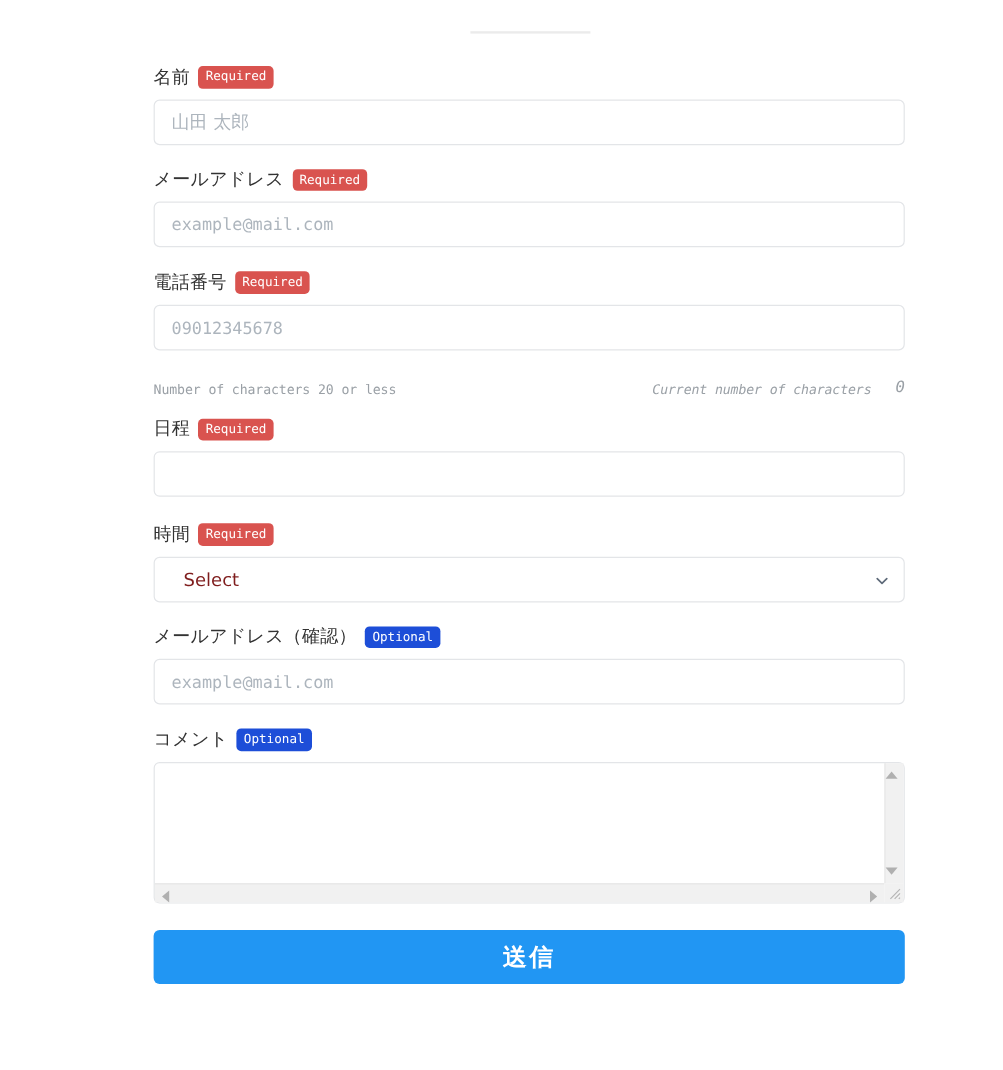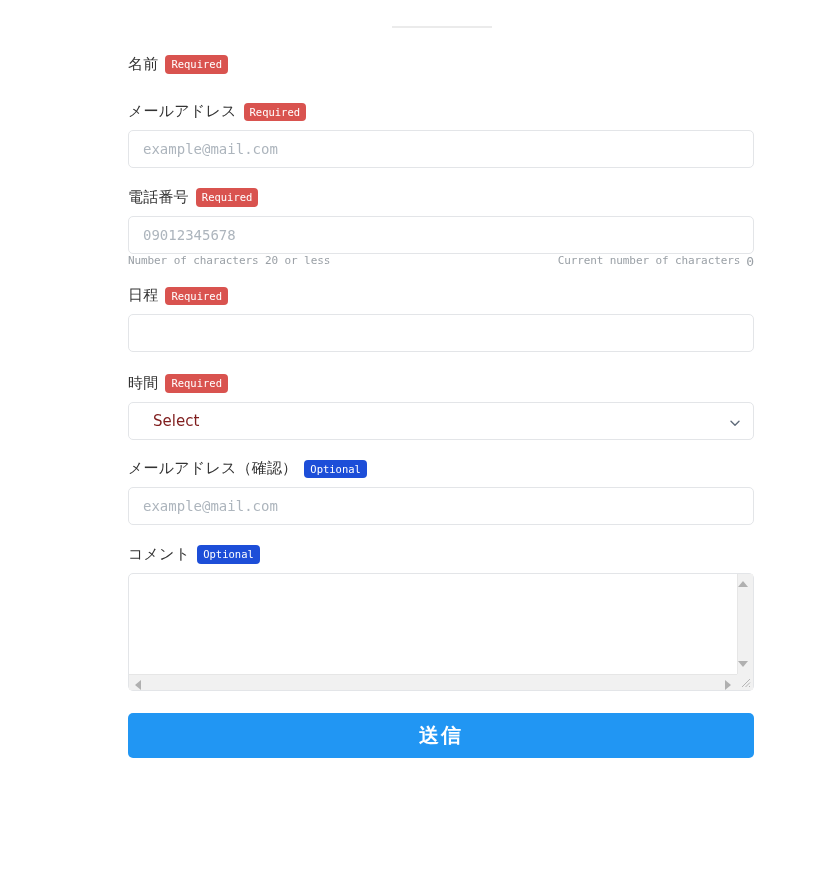--- a/index.html
+++ b/index.html
@@ -96,27 +96,27 @@
   .control.jp::placeholder {
     font-family: "DejaVu Sans", "Liberation Sans", sans-serif;
     font-size: 15px;
   }
 
   .hint-row {
     display: flex;
     justify-content: space-between;
     align-items: baseline;
     width: 626px;
-    margin-top: 0;
+    margin-top: 24px;
     font-family: "DejaVu Sans Mono", "Liberation Mono", monospace;
     font-size: 11px;
     color: #9aa0a6;
     letter-spacing: -0.1px;
   }
-  .hint-right { display: flex; align-items: flex-start; gap: 6px; }
+  .hint-right { display: flex; align-items: flex-end; gap: 20px; font-style: italic; }
   .hint-count { font-size: 13px; color: #9aa0a6; }
 
   
   .select-wrap { position: relative; width: 626px; }
   select.control {
     -webkit-appearance: none;
     -moz-appearance: none;
     appearance: none;
     padding-right: 34px;
     color: #7f1d1d;
@@ -228,20 +228,21 @@
 
   <div class="top-rule"></div>
 
   <div class="form-wrap">
 
     <div class="field">
       <div class="label-row">
         <span class="label-text">名前</span>
         <span class="badge badge-required">Required</span>
       </div>
+      <input class="control jp" type="text" placeholder="山田 太郎" style="">
     </div>
 
     <div class="gap-md"></div>
 
     <div class="field">
       <div class="label-row">
         <span class="label-text">メールアドレス</span>
         <span class="badge badge-required">Required</span>
       </div>
       <input class="control" type="email" placeholder="example@mail.com" style="">

